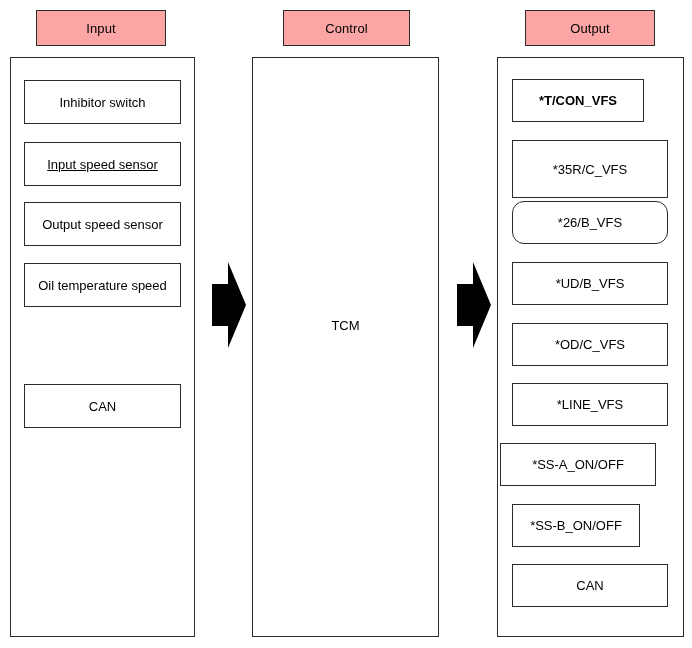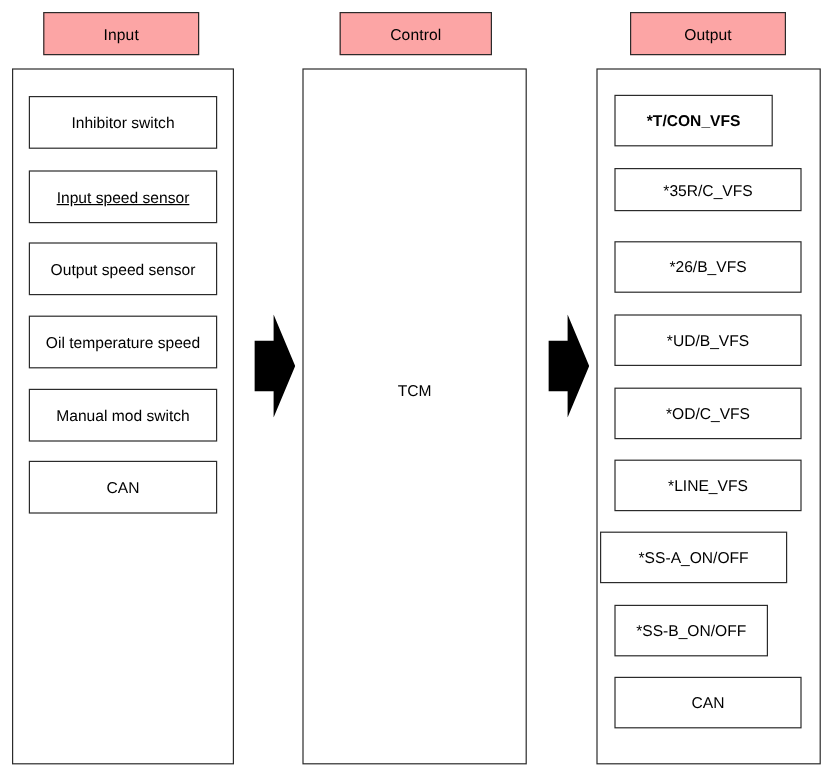--- a/index.html
+++ b/index.html
@@ -77,21 +77,20 @@
 <div id="canvas">
 
   <div class="header-box" style="left:36px; top:10px; width:130px; height:36px;">Input</div>
 
   <div class="column-frame" style="left:10px; top:57px; width:185px; height:580px;"></div>
 
   <div class="item-box" style="left:24px; top:80px; width:157px; height:44px;">Inhibitor switch</div>
   <div class="item-box" style="left:24px; top:142px; width:157px; height:44px;text-decoration:underline;">Input speed sensor</div>
   <div class="item-box" style="left:24px; top:202px; width:157px; height:44px;">Output speed sensor</div>
   <div class="item-box" style="left:24px; top:263px; width:157px; height:44px;">Oil temperature speed</div>
-  <div class="item-box" style="left:24px; top:324px; width:157px; height:44px;">Manual mod switch</div>
   <div class="item-box" style="left:24px; top:384px; width:157px; height:44px;">CAN</div>
 
   <div class="block-arrow" style="left:212px; top:262px; width:34px; height:86px;">
     <svg width="34" height="86" viewBox="0 0 34 86" xmlns="http://www.w3.org/2000/svg">
       <polygon points="0,22 16,22 16,0 34,43 16,86 16,64 0,64" fill="#000000"></polygon>
     </svg>
   </div>
 
   <div class="header-box" style="left:283px; top:10px; width:127px; height:36px;">Control</div>
 
@@ -103,22 +102,22 @@
     <svg width="34" height="86" viewBox="0 0 34 86" xmlns="http://www.w3.org/2000/svg">
       <polygon points="0,22 16,22 16,0 34,43 16,86 16,64 0,64" fill="#000000"></polygon>
     </svg>
   </div>
 
   <div class="header-box" style="left:525px; top:10px; width:130px; height:36px;">Output</div>
 
   <div class="column-frame" style="left:497px; top:57px; width:187px; height:580px;"></div>
 
   <div class="item-box" style="left:512px; top:79px; width:132px; height:43px;font-weight:bold;">*T/CON_VFS</div>
-  <div class="item-box" style="left:512px; top:140px; width:156px; height:36px;">*35R/C_VFS</div>
-  <div class="item-box" style="left:512px; top:201px; width:156px; height:43px;">*26/B_VFS</div>
+  <div class="item-box" style="left:512px; top:140px; width:156px; height:58px;">*35R/C_VFS</div>
+  <div class="item-box" style="left:512px; top:201px; width:156px; height:43px;border-radius:12px;">*26/B_VFS</div>
   <div class="item-box" style="left:512px; top:262px; width:156px; height:43px;">*UD/B_VFS</div>
   <div class="item-box" style="left:512px; top:323px; width:156px; height:43px;">*OD/C_VFS</div>
   <div class="item-box" style="left:512px; top:383px; width:156px; height:43px;">*LINE_VFS</div>
   <div class="item-box" style="left:500px; top:443px; width:156px; height:43px;">*SS-A_ON/OFF</div>
   <div class="item-box" style="left:512px; top:504px; width:128px; height:43px;">*SS-B_ON/OFF</div>
   <div class="item-box" style="left:512px; top:564px; width:156px; height:43px;">CAN</div>
 
 </div>
 
 </body></html>

